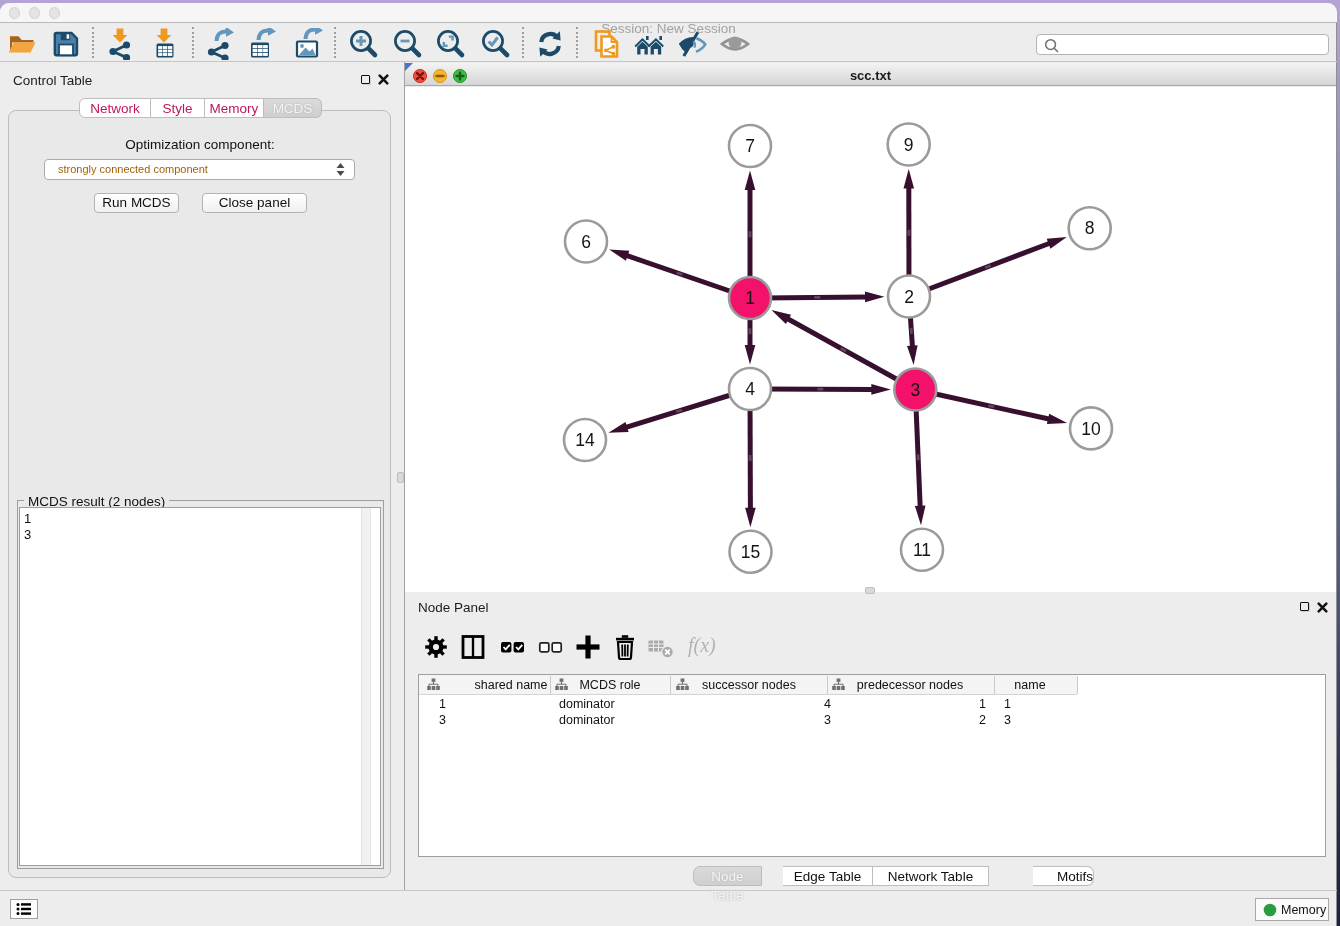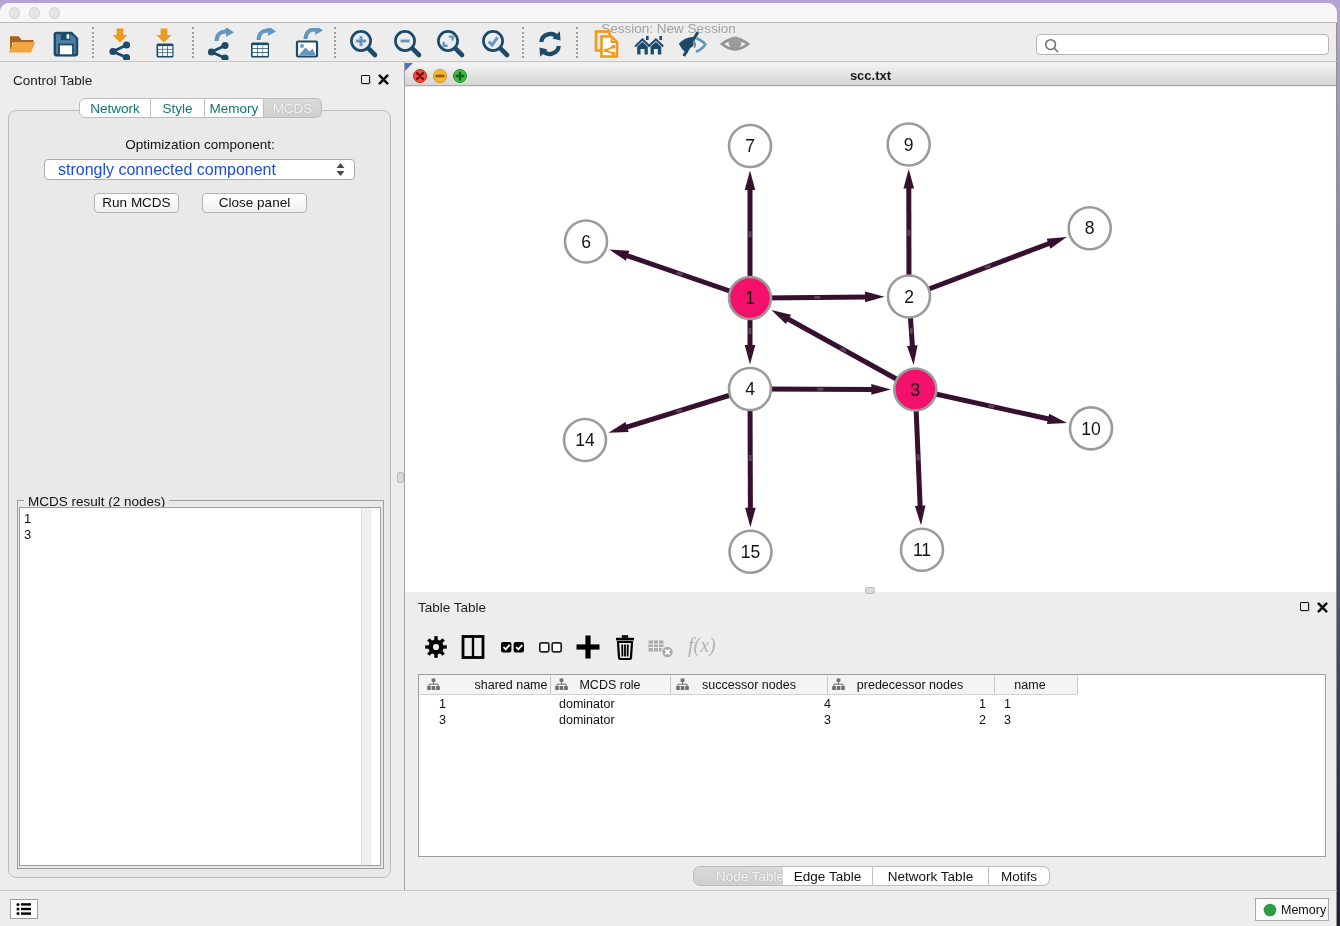--- a/index.html
+++ b/index.html
@@ -7,24 +7,24 @@
 #win { left:0; top:3px; width:1337px; height:923px; background:#ededed; border-radius:9px 9px 0 0; border-right:1px solid #8f8f8f; }
 #titlebar { left:0; top:3px; width:1337px; height:20px; background:#f6f6f6; border-radius:9px 9px 0 0; border-bottom:1px solid #b9b9b9; }
 .dot { position:absolute; top:7px; width:11.5px; height:11.5px; border-radius:50%; background:#e4e4e4; border:1px solid #d2d2d2; }
 #title { left:0; top:5px; width:1337px; text-align:center; font-size:13.5px; color:#a2a2a2;margin-top:16px; }
 #toolbar { left:0; top:24px; width:1337px; height:38px; border-bottom:1px solid #c6c6c6; }
 .vsep { position:absolute; top:27px; height:31px; width:0; border-left:2px dotted #9e9e9e; }
 #searchbox { left:1036px; top:34px; width:293px; height:21px; background:#fff; border:1px solid #b5b5b5; border-radius:4px; }
 
 #cp-title { left:13px; top:73px; font-size:13.5px; color:#1c1c1c; }
 #cp-box { left:8px; top:110px; width:383px; height:768px; background:#e9e9e9; border:1px solid #bdbdbd; border-radius:8px; }
-.tab { position:absolute; top:98px; height:20px; line-height:19px; text-align:center; font-size:13.5px; color:#0f766e; background:#fff; border:1px solid #bdbdbd; border-left:none; }
+.tab { position:absolute; top:98px; height:20px; line-height:19px; text-align:center; font-size:13.5px; color:#be185d; background:#fff; border:1px solid #bdbdbd; border-left:none; }
 .tab.tabsel, .tab2.tabsel { background:linear-gradient(#dadada,#cfcfcf); color:#f4f4f4; text-shadow:0 0 2px #b0b0b0; }
 #opt-label { left:9px; top:137px; width:382px; text-align:center; font-size:13.5px; color:#111; }
-#cp-select { left:44px; top:159px; width:311px; height:21px; background:#fff; border:1px solid #ababab; border-radius:4px; font-size:16px; color:#1d4ed8; line-height:19px; padding-left:13px; }
+#cp-select { left:44px; top:159px; width:311px; height:21px; background:#fff; border:1px solid #ababab; border-radius:4px; font-size:11px; color:#a16207; line-height:19px; padding-left:13px; }
 .btn { position:absolute; top:193px; height:20px; background:linear-gradient(#ffffff,#f0f0f0); border:1px solid #b3b3b3; border-radius:4px; font-size:13.5px; color:#111; text-align:center; line-height:18px; }
 #fieldset { left:17px; top:500px; width:367px; height:369px; border:1px solid #9e9e9e; }
 #legend { left:24px; top:494px; background:#e9e9e9; padding:0 4px; font-size:13.5px; color:#111; }
 #mcds-white { left:19px; top:507px; width:362px; height:359px; background:#fff; border:1px solid #9e9e9e; font-size:13px; color:#111; }
 #mcds-scroll { left:361px; top:508px; width:10px; height:357px; background:#f1f1f1; border-left:1px solid #e0e0e0; border-right:1px solid #e8e8e8; }
 #vsplit-line { left:404px; top:62px; width:1px; height:828px; background:#a2a2a2; }
 #vsplit-handle { left:397px; top:472px; width:7px; height:11px; background:#d9d9d9; border:1px solid #bdbdbd; border-radius:2px; }
 
 #net-title { left:405px; top:63px; width:931px; height:23px; background:linear-gradient(#f3f3f3,#d6d6d6); border-bottom:1px solid #a8a8a8; }
 #net-name { left:405px; top:68px; width:931px; text-align:center; font-size:13px; font-weight:bold; color:#1a1a1a; }
@@ -289,21 +289,21 @@
 <circle cx="1091.0" cy="428.4" r="21.0" fill="#ffffff" stroke="#9b9b9b" stroke-width="2.6"></circle>
 <text x="1091.0" y="434.6" text-anchor="middle" font-size="17.5" fill="#141414" font-family="Liberation Sans, sans-serif">10</text>
 <circle cx="922.0" cy="549.7" r="21.0" fill="#ffffff" stroke="#9b9b9b" stroke-width="2.6"></circle>
 <text x="922.0" y="555.9" text-anchor="middle" font-size="17.5" fill="#141414" font-family="Liberation Sans, sans-serif">11</text>
 <circle cx="585.0" cy="440.0" r="21.0" fill="#ffffff" stroke="#9b9b9b" stroke-width="2.6"></circle>
 <text x="585.0" y="446.2" text-anchor="middle" font-size="17.5" fill="#141414" font-family="Liberation Sans, sans-serif">14</text>
 <circle cx="750.5" cy="551.7" r="21.0" fill="#ffffff" stroke="#9b9b9b" stroke-width="2.6"></circle>
 <text x="750.5" y="557.9" text-anchor="middle" font-size="17.5" fill="#141414" font-family="Liberation Sans, sans-serif">15</text>
 </svg>
 <div id="hsplit-handle" class="abs"></div>
-<div id="tp-title" class="abs">Table Table</div>
+<div id="tp-title" class="abs">Node Panel</div>
 <div class="abs" style="left:1300px;top:602px;width:9px;height:9px;border:1.6px solid #111;border-radius:1px;box-shadow:1px 1px 0 #cfcfcf"></div>
 <svg class="abs" style="left:1317px;top:602px" width="11" height="11" viewBox="0 0 13 13">
     <path d="M2 2 L11 11 M11 2 L2 11" stroke="#111" stroke-width="3" stroke-linecap="round"></path>
   </svg>
 <svg style="position:absolute;left:422px;top:633px" width="28" height="28" viewBox="0 0 28 28">
     <rect x="12.3" y="3.2" width="3.4" height="5" fill="#000" transform="rotate(0 14 14)"></rect>
     <rect x="12.3" y="3.2" width="3.4" height="5" fill="#000" transform="rotate(45 14 14)"></rect>
     <rect x="12.3" y="3.2" width="3.4" height="5" fill="#000" transform="rotate(90 14 14)"></rect>
     <rect x="12.3" y="3.2" width="3.4" height="5" fill="#000" transform="rotate(135 14 14)"></rect>
     <rect x="12.3" y="3.2" width="3.4" height="5" fill="#000" transform="rotate(180 14 14)"></rect>
@@ -404,24 +404,24 @@
 <div class="cell" style="left:439px;top:697px">1</div>
 <div class="cell" style="left:559px;top:697px">dominator</div>
 <div class="cell" style="left:823px;top:697px;width:8px;text-align:right">4</div>
 <div class="cell" style="left:978px;top:697px;width:8px;text-align:right">1</div>
 <div class="cell" style="left:1004px;top:697px">1</div>
 <div class="cell" style="left:439px;top:713px">3</div>
 <div class="cell" style="left:559px;top:713px">dominator</div>
 <div class="cell" style="left:823px;top:713px;width:8px;text-align:right">3</div>
 <div class="cell" style="left:978px;top:713px;width:8px;text-align:right">2</div>
 <div class="cell" style="left:1004px;top:713px">3</div>
-<div class="tab2 tabsel" style="left:693px;width:114px;border-radius:7px 0 0 7px;border-left:1px solid #bdbdbd;">Node Table</div>
+<div class="tab2 tabsel" style="left:693px;width:69px;border-radius:7px 0 0 7px;border-left:1px solid #bdbdbd;">Node Table</div>
 <div class="tab2" style="left:783px;width:90px;">Edge Table</div>
 <div class="tab2" style="left:873px;width:116px;">Network Table</div>
-<div class="tab2" style="left:989px;width:61px;border-radius:0 7px 7px 0;">Motifs</div>
+<div class="tab2" style="left:1033px;width:61px;border-radius:0 7px 7px 0;text-align:right;">Motifs</div>
 <div id="statline" class="abs"></div>
 <div id="listbtn" class="abs">
     <svg width="16" height="14" viewBox="0 0 16 14" style="position:absolute;left:5px;top:2px">
       <circle cx="2" cy="2.4" r="1.5" fill="#000"></circle>
       <rect x="5" y="1.2" width="10" height="2.4" fill="#000"></rect>
       <circle cx="2" cy="7" r="1.5" fill="#000"></circle>
       <rect x="5" y="5.8" width="10" height="2.4" fill="#000"></rect>
       <circle cx="2" cy="11.6" r="1.5" fill="#000"></circle>
       <rect x="5" y="10.4" width="10" height="2.4" fill="#000"></rect>
     </svg>

